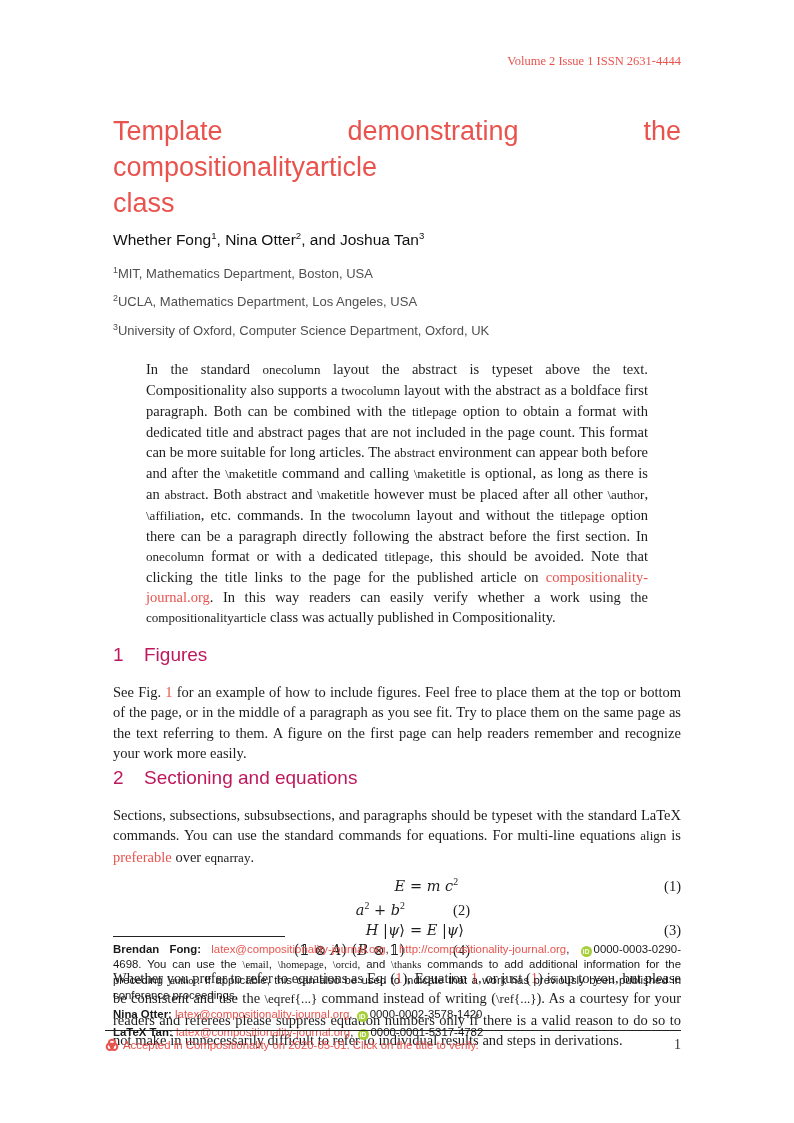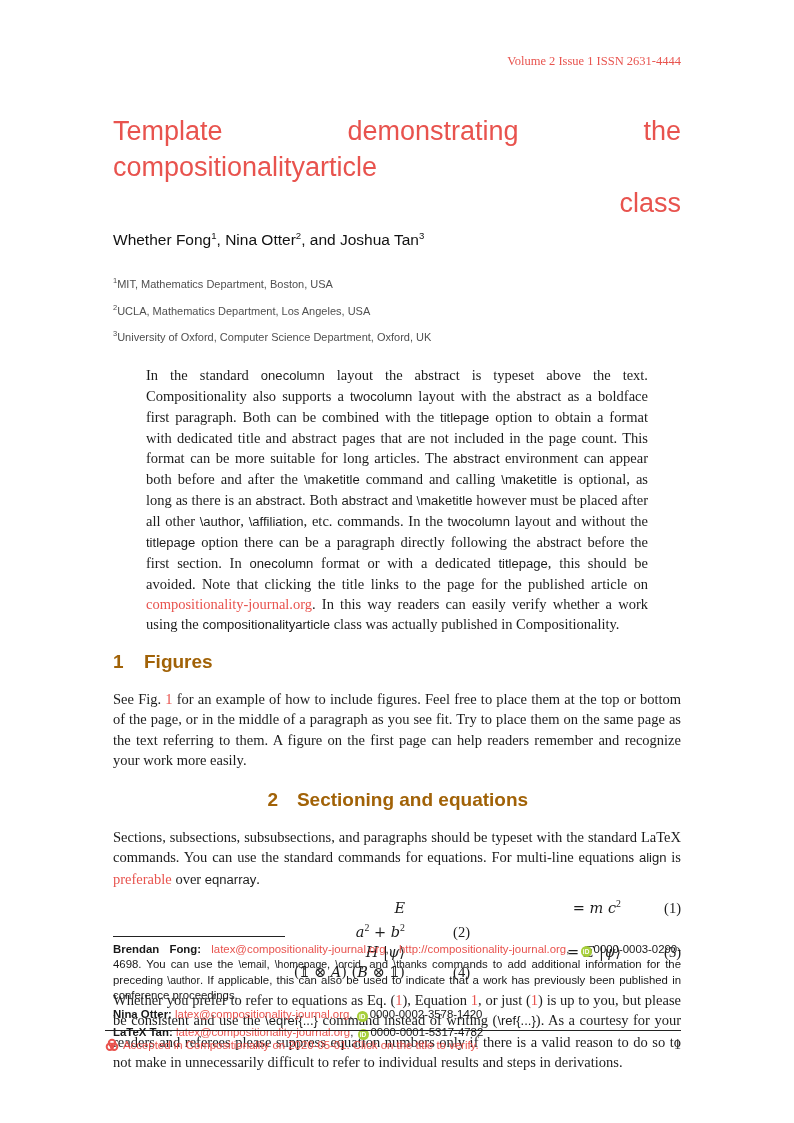--- a/index.html
+++ b/index.html
@@ -25,66 +25,66 @@
     text-align:right;
     font-size:12.5px;
     color:var(--accent);
     font-family:"Liberation Serif","DejaVu Serif",serif;
   }
   
   .title-block{margin-top:44px;color:var(--accent);
     font-family:Liberation Sans, sans-serif;
     font-size:27px;line-height:36px;font-weight:normal;cursor:pointer;}
   .title-line1{text-align:justify;text-align-last:justify;}
-  .title-line2{text-align:right;}
+  .title-line2{text-align:left;}
   
   .authors{
     margin-top:9px;
     font-family:"Liberation Sans","DejaVu Sans",sans-serif;
     font-size:15.5px;color:#111;
   }
   .authors sup{font-size:62%;}
   
   .affiliations{
-    margin-top:20px;
+    margin-top:9px;
     font-family:"Liberation Sans","DejaVu Sans",sans-serif;
-    font-size:11px;line-height:24px;color:var(--gray);
+    font-size:13px;line-height:24px;color:var(--gray);
   }
   .affiliations sup{font-size:68%;}
   
   .abstract{
     margin:16px 33px 0 33px;
     font-size:14.5px;line-height:20px;
     text-align:justify;
   }
   
   .sec-heading{
     margin-top:16px;
     font-family:"Liberation Sans","DejaVu Sans",sans-serif;
-    font-size:19px;color:#a16207;font-weight:bold;
+    font-size:19px;color:#be185d;font-weight:normal;
   }
-  .sec-heading + .sec-heading, .para + .sec-heading{margin-top:18px;text-align:center;}
+  .sec-heading + .sec-heading, .para + .sec-heading{margin-top:3px;}
   .sec-num{display:inline-block;min-width:14px;margin-right:17px;}
   .para{
     margin-top:8px;
     font-size:14.5px;line-height:20.5px;
     text-align:justify;
   }
   
-  .seg-c{font-family:Liberation Sans, sans-serif;font-size:90%;}
+  .seg-c{font-family:Liberation Serif, serif;font-size:90%;}
   .seg-l{color:var(--accent);cursor:pointer;}
   .seg-b{font-weight:bold;}
   .seg-i{font-style:italic;font-family:"DejaVu Serif","DejaVu Sans",serif;}
   .seg-n{font-style:normal;font-family:"DejaVu Serif","DejaVu Sans",serif;}
   sup.m-sup{font-size:68%;}
   
   .equations{margin-top:4px;font-size:14.5px;}
   .eq-row{display:flex;line-height:20px;align-items:baseline;}
   .eq-lhs{width:292px;text-align:right;padding-right:5px;white-space:nowrap;}
-  .eq-rhs{flex:1;text-align:right;white-space:nowrap;}
+  .eq-rhs{flex:1;text-align:left;white-space:nowrap;}
   .eq-num{width:60px;text-align:right;font-family:"Liberation Serif","DejaVu Serif",serif;}
   
   .footnotes-block{
     position:absolute;left:113px;right:113px;top:936px;
     font-family:"Liberation Sans","DejaVu Sans",sans-serif;
     font-size:11.4px;line-height:15.4px;color:#181818;
   }
   .footnote-rule{width:172px;border-top:1.2px solid #222;margin-bottom:5px;}
   .footnote{margin-bottom:3px;}
   .footnote.fn-just{text-align:justify;}

